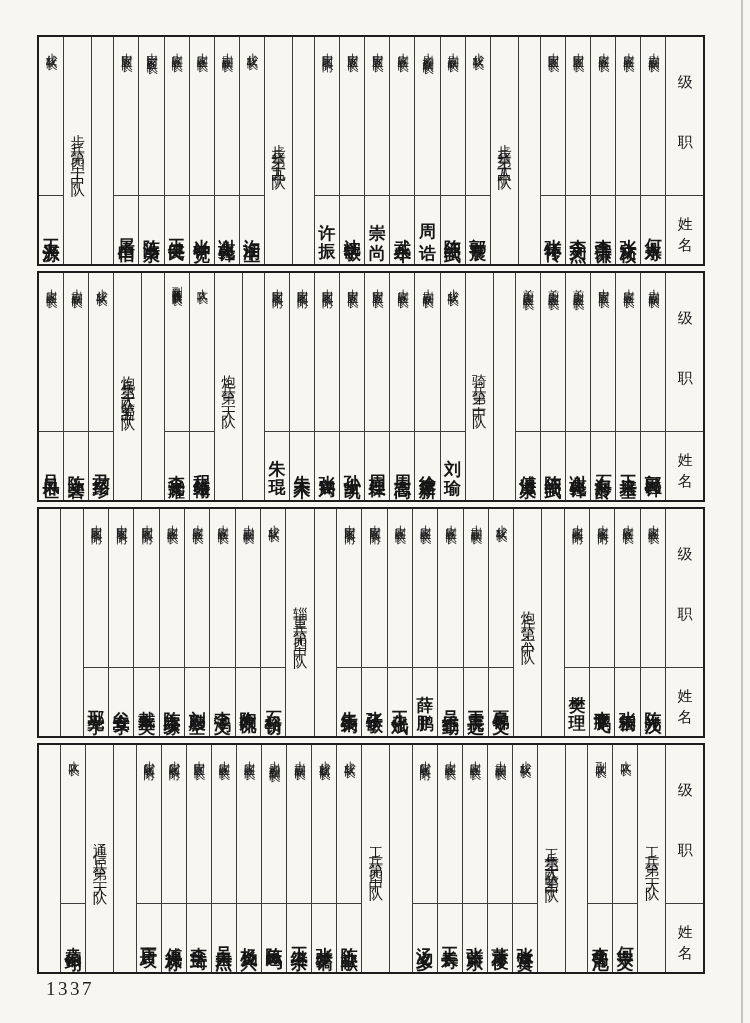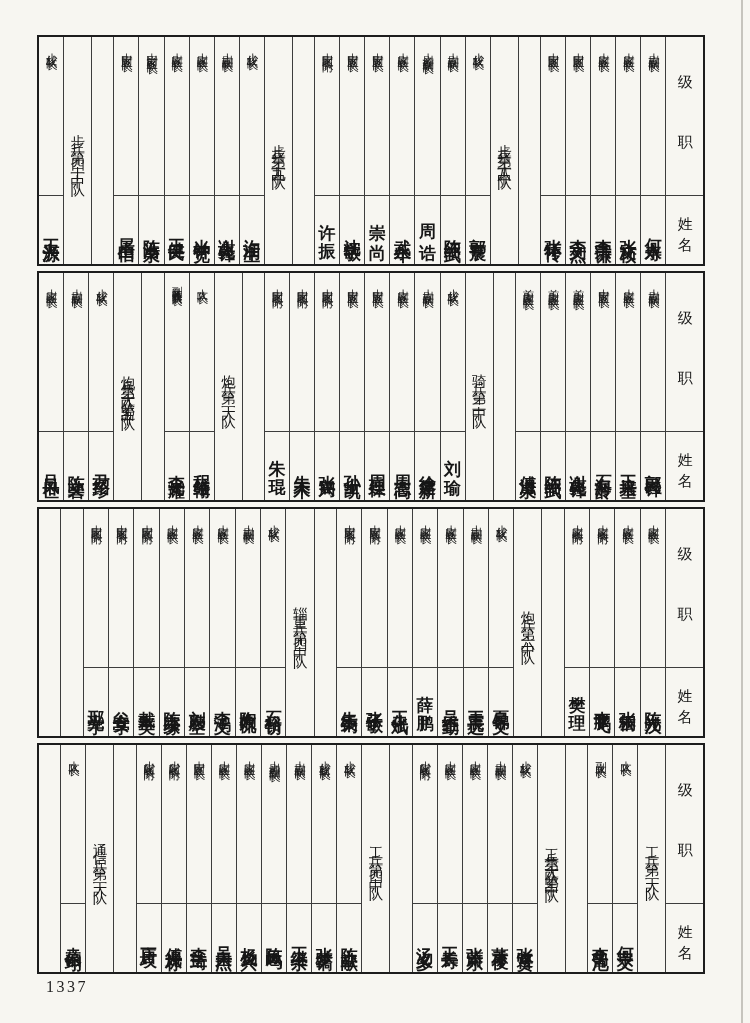--- a/index.html
+++ b/index.html
@@ -46,21 +46,21 @@
   .unit-text {
     position:absolute; left:50%; top:50%; transform:translate(-50%,-50%);
     font-size:14.5px; font-weight:400;
   }
   .unit-text.u-short { letter-spacing:8px; }
   .unit-text.u-long  { letter-spacing:4.5px; }
   .hdr-rank-text { font-size:15px; letter-spacing:62px; padding-top:25px; }
   .hdr-name-text { font-size:15px; letter-spacing:20px; padding-top:9px; }
   .page-number {
     position:absolute; left:46px; top:978px;
-    font-size:16px; letter-spacing:2.5px; color:#1f1f1f;
+    font-size:19px; letter-spacing:2.5px; color:#1f1f1f;
   }
 </style>
 </head>
 <body>
 
 <div class="page">
   <div class="roster" id="roster">
       <div class="section">
         <div class="col header">
           <div class="cell rank">

